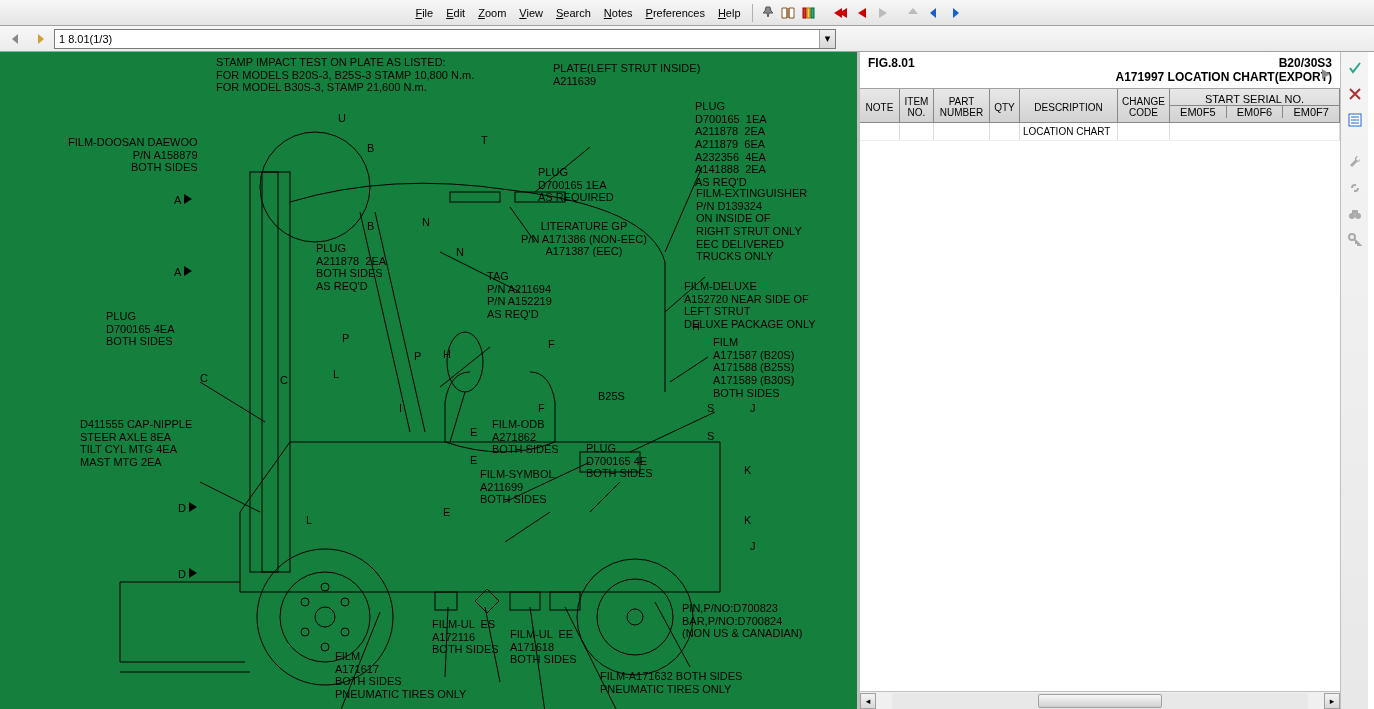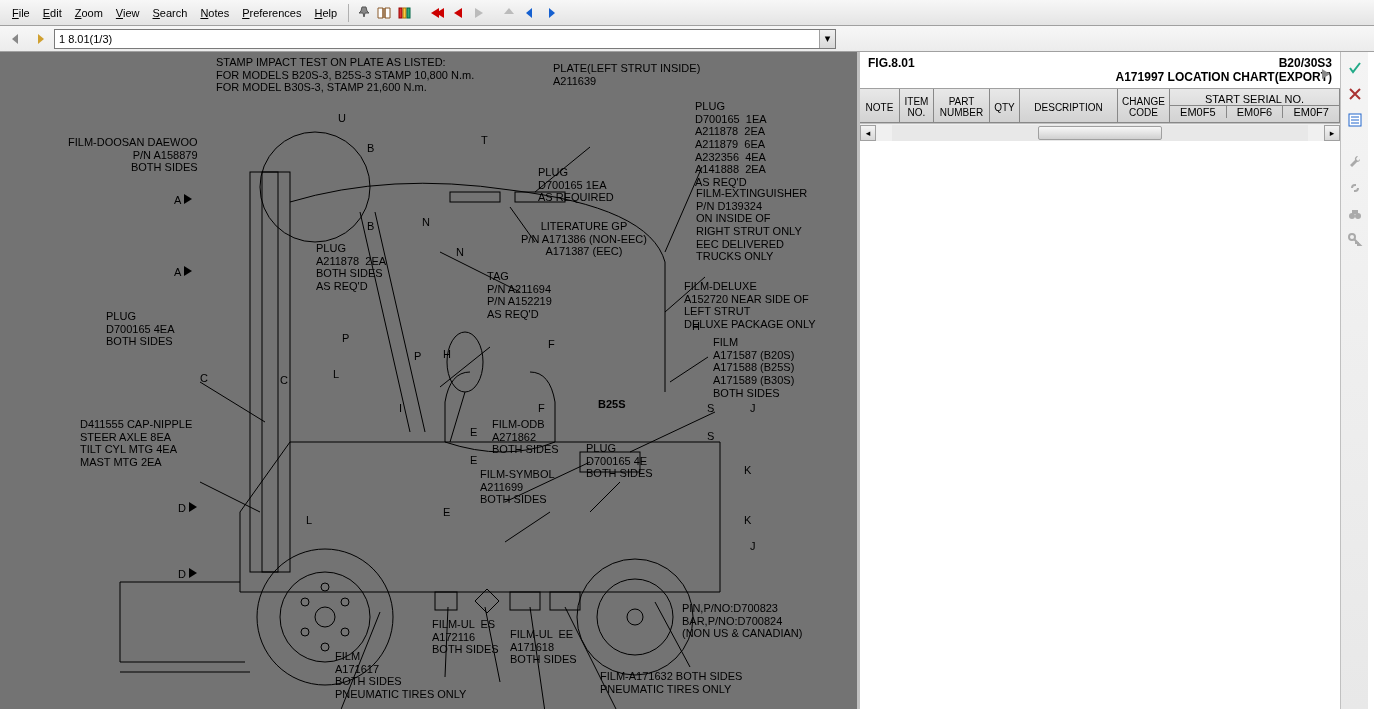--- a/index.html
+++ b/index.html
@@ -1,28 +1,28 @@
 <!DOCTYPE html>
 <html><head>
 <meta charset="utf-8">
 <style>
 *{box-sizing:border-box;margin:0;padding:0;font-family:Tahoma,Arial,sans-serif;font-size:11px;color:#000}
 body{background:#fff;width:1374px;height:709px;overflow:hidden;user-select:none}
-.menubar{height:26px;background:linear-gradient(#f7f7f7,#e4e4e4);border-bottom:1px solid #a0a0a0;display:flex;align-items:center;padding:0 6px;justify-content:flex-start}
+.menubar{height:26px;background:linear-gradient(#f7f7f7,#e4e4e4);border-bottom:1px solid #a0a0a0;display:flex;align-items:center;padding:0 6px;justify-content:center}
 .menu-left,.menu-right{display:flex;align-items:center;gap:1px}
 .menu-item{padding:3px 6px;cursor:default;text-decoration:underline;text-decoration-color:transparent}
 .menu-item::first-letter{text-decoration:underline}
 .sep{width:1px;height:18px;background:#b0b0b0;margin:0 4px}
 .tbtn{width:20px;height:20px;display:flex;align-items:center;justify-content:center;cursor:default;border:1px solid transparent}
 .toolbar2{height:26px;background:linear-gradient(#f7f7f7,#ececec);border-bottom:1px solid #a0a0a0;display:flex;align-items:center;padding:0 6px;gap:4px}
 .combo{flex:0 0 782px;height:20px;border:1px solid #7a7a7a;background:#fff;display:flex;align-items:center;position:relative}
 .combo input{border:none;outline:none;width:100%;padding:0 18px 0 4px;height:18px;font-size:11px}
 .combo .dd{position:absolute;right:0;top:0;width:16px;height:18px;background:linear-gradient(#f0f0f0,#d8d8d8);border-left:1px solid #a0a0a0;display:flex;align-items:center;justify-content:center}
 .main{display:flex;height:657px}
-.left-pane{width:860px;height:100%;border-right:3px solid #c0c0c0;position:relative;overflow:hidden;background:#737373}
+.left-pane{width:860px;height:100%;border-right:3px solid #c0c0c0;position:relative;overflow:hidden;background:#15803d}
 .right-pane{width:480px;height:100%;position:relative;display:flex;flex-direction:column;background:#fff}
 .side-tools{width:28px;background:linear-gradient(#f4f4f4,#e8e8e8);border-left:1px solid #c0c0c0;display:flex;flex-direction:column;align-items:center;padding-top:6px;gap:6px}
 .fig-header{padding:4px 8px;text-align:right;font-weight:bold;border-bottom:1px solid #a0a0a0;background:#fff}
 .fig-header .line1{font-size:12px}
 .fig-header .line2{font-size:12px}
 .fig-left{float:left;font-weight:bold;font-size:12px}
 .grid-head{display:flex;background:linear-gradient(#e8e8e8,#d2d2d2);border-bottom:1px solid #888;height:34px}
 .gh{border-right:1px solid #888;display:flex;align-items:center;justify-content:center;font-size:10px;font-weight:normal;text-align:center;line-height:1.1;padding:18px 2px}
 .grid-body{flex:1;background:#fff;position:relative;overflow:hidden}
 .grid-row{display:flex;height:18px;border-bottom:1px solid #eee}
@@ -270,21 +270,21 @@
 BOTH SIDES</div>
       <div class="lbl" style="left:335px;top:598px;white-space:pre">FILM
 A171617
 BOTH SIDES
 PNEUMATIC TIRES ONLY</div>
       <div class="lbl" style="left:510px;top:576px;white-space:pre">FILM-UL  EE
 A171618
 BOTH SIDES</div>
       <div class="lbl" style="left:600px;top:618px;white-space:pre">FILM-A171632 BOTH SIDES
 PNEUMATIC TIRES ONLY</div>
-      <div class="lbl" style="left:598px;top:346px;font-weight:bold">B25S</div>
+      <div class="lbl" style="left:598px;top:338px;font-weight:normal">B25S</div>
 
       <div class="lbl" style="left:174px;top:142px"><span>A</span> <span class="tri r" style="border-left-color:#000"></span></div>
       <div class="lbl" style="left:174px;top:214px"><span>A</span> <span class="tri r" style="border-left-color:#000"></span></div>
       <div class="lbl" style="left:367px;top:90px">B</div>
       <div class="lbl" style="left:367px;top:168px">B</div>
       <div class="lbl" style="left:338px;top:60px">U</div>
       <div class="lbl" style="left:481px;top:82px">T</div>
       <div class="lbl" style="left:422px;top:164px">N</div>
       <div class="lbl" style="left:456px;top:194px">N</div>
       <div class="lbl" style="left:200px;top:320px">C</div>
@@ -335,20 +335,31 @@
         <div class="gh-stack">
           <div class="gh-top">START SERIAL NO.</div>
           <div class="gh-bot">
             <div>EM0F5</div>
             <div>EM0F6</div>
             <div>EM0F7</div>
           </div>
         </div>
       </div>
     </div>
+    <div class="grid-body">
+      <div class="grid-row">
+        <div class="gc" style="width:40px"></div>
+        <div class="gc" style="width:34px"></div>
+        <div class="gc" style="width:56px"></div>
+        <div class="gc" style="width:30px"></div>
+        <div class="gc" style="width:98px">LOCATION CHART</div>
+        <div class="gc" style="width:52px"></div>
+        <div class="gc" style="flex:1"></div>
+      </div>
+    </div>
     <div class="hscroll">
       <div class="arr">◂</div>
       <div class="track">
           <div class="thumb"></div>
         </div>
       <div class="arr">▸</div>
     </div>
   </div>
 
   <div class="side-tools">

